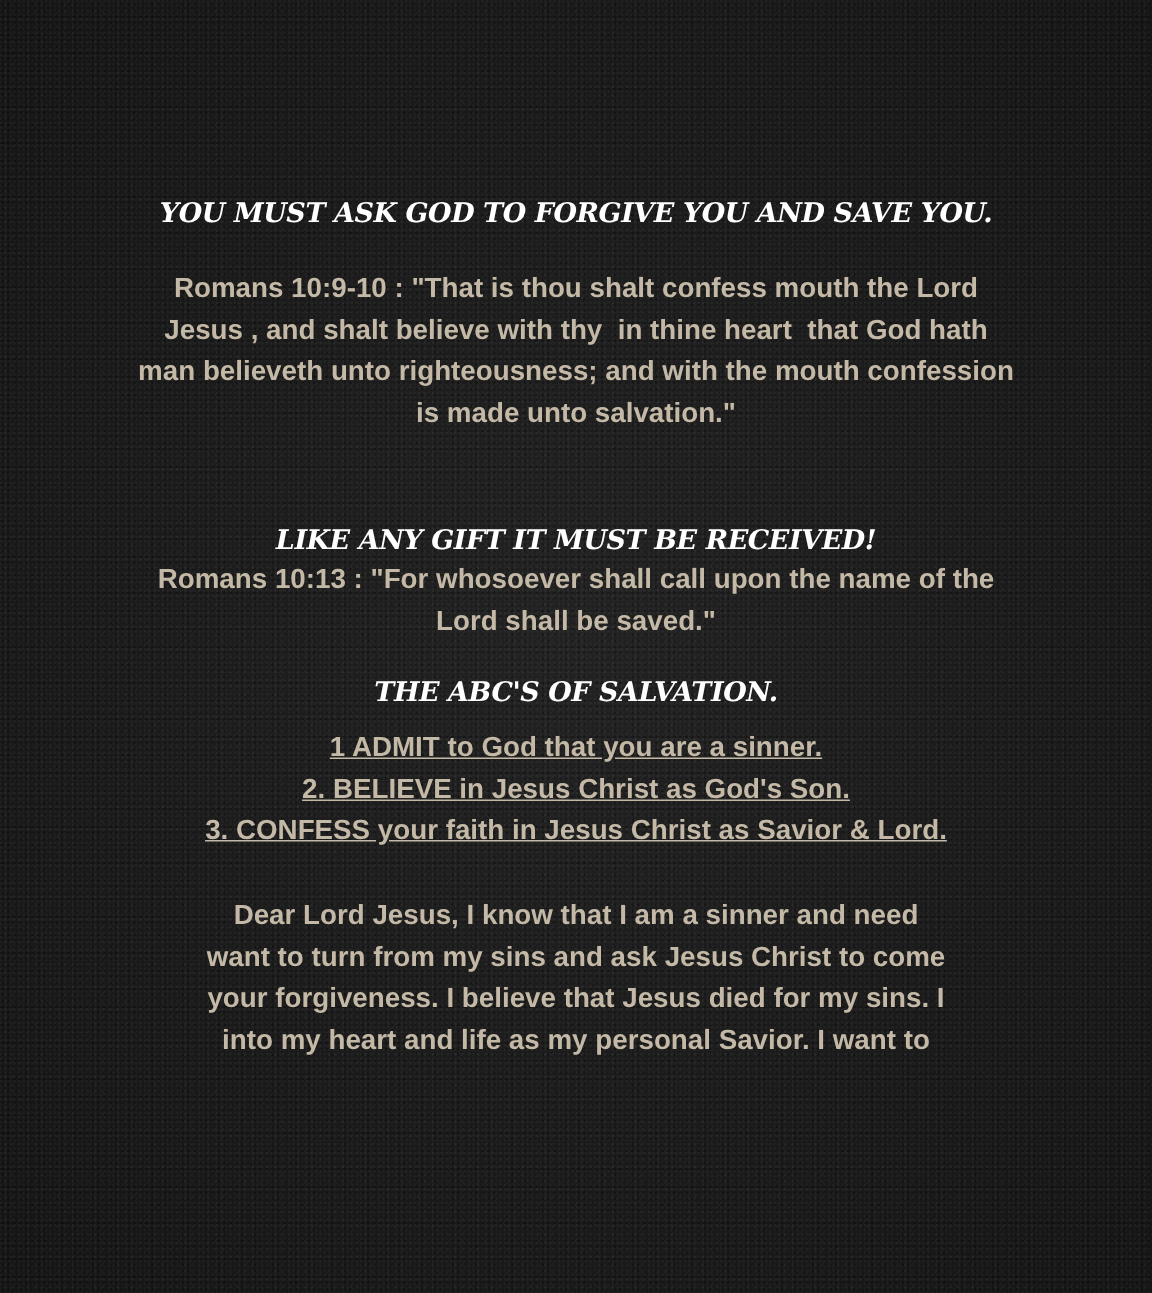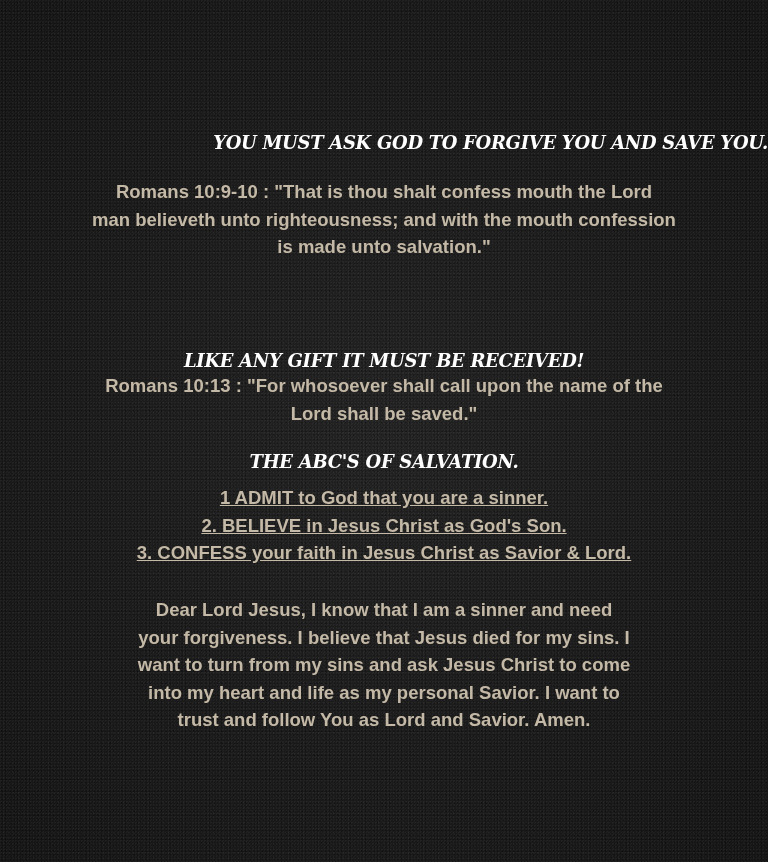--- a/index.html
+++ b/index.html
@@ -53,41 +53,41 @@
   .body-text .line {
     display: block;
     white-space: pre;
   }
 </style>
 </head>
 <body>
 
 <div class="page">
 
-  <div class="heading" style="top:132px;text-align:right;">YOU MUST ASK GOD TO FORGIVE YOU AND SAVE YOU.</div>
+  <div class="heading" style="top:132px;">YOU MUST ASK GOD TO FORGIVE YOU AND SAVE YOU.</div>
   <div class="body-text" style="top:178px;">
     <span class="line">Romans 10:9-10 : "That is thou shalt confess mouth the Lord</span>
+    <span class="line">Jesus , and shalt believe with thy  in thine heart  that God hath</span>
     <span class="line">man believeth unto righteousness; and with the mouth confession</span>
     <span class="line">is made unto salvation."</span>
   </div>
 
   <div class="heading" style="top:350px;">LIKE ANY GIFT IT MUST BE RECEIVED!</div>
   <div class="body-text" style="top:372px;">
     <span class="line">Romans 10:13 : "For whosoever shall call upon the name of the</span>
     <span class="line">Lord shall be saved."</span>
   </div>
 
   <div class="heading" style="top:451px;">THE ABC'S OF SALVATION.</div>
   <div class="body-text" style="top:484px;text-decoration:underline;">
     <span class="line">1 ADMIT to God that you are a sinner.</span>
     <span class="line">2. BELIEVE in Jesus Christ as God's Son.</span>
     <span class="line">3. CONFESS your faith in Jesus Christ as Savior &amp; Lord.</span>
   </div>
 
   <div class="body-text" style="top:596px;">
     <span class="line">Dear Lord Jesus, I know that I am a sinner and need</span>
+    <span class="line">want to turn from my sins and ask Jesus Christ to come</span>
     <span class="line">your forgiveness. I believe that Jesus died for my sins. I</span>
-    <span class="line">want to turn from my sins and ask Jesus Christ to come</span>
     <span class="line">into my heart and life as my personal Savior. I want to</span>
-    <span class="line">trust and follow You as Lord and Savior. Amen.</span>
   </div>
 
 </div>
 
 </body></html>

